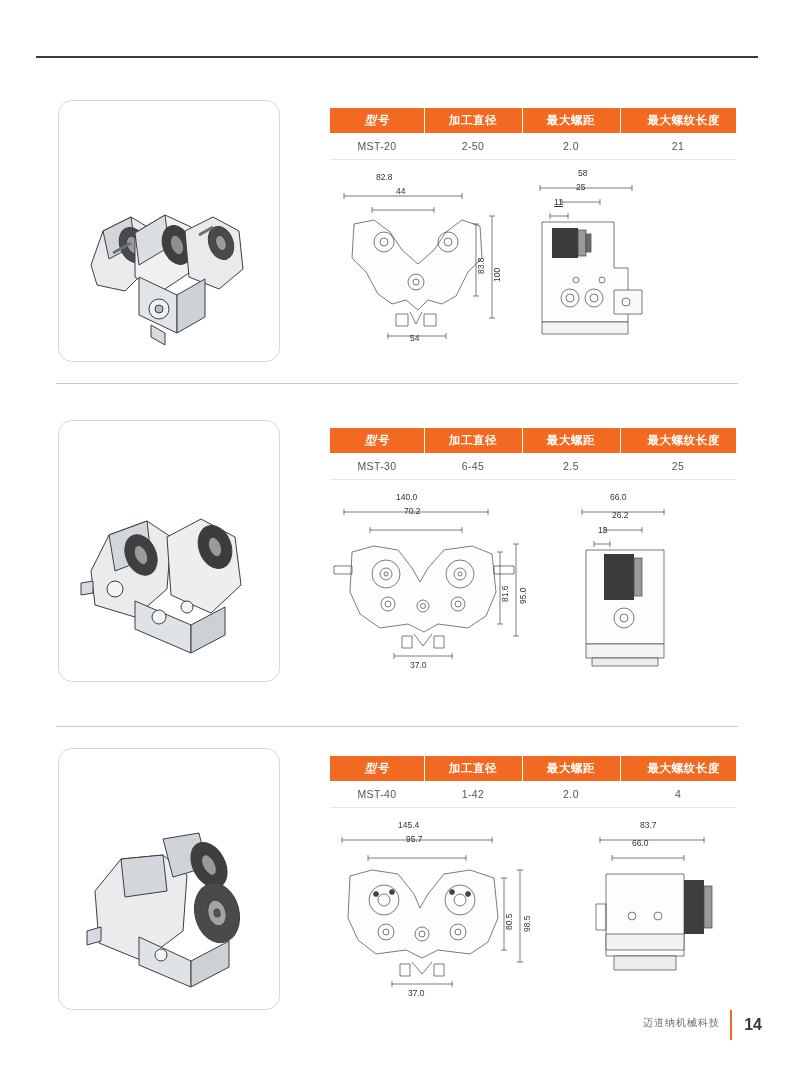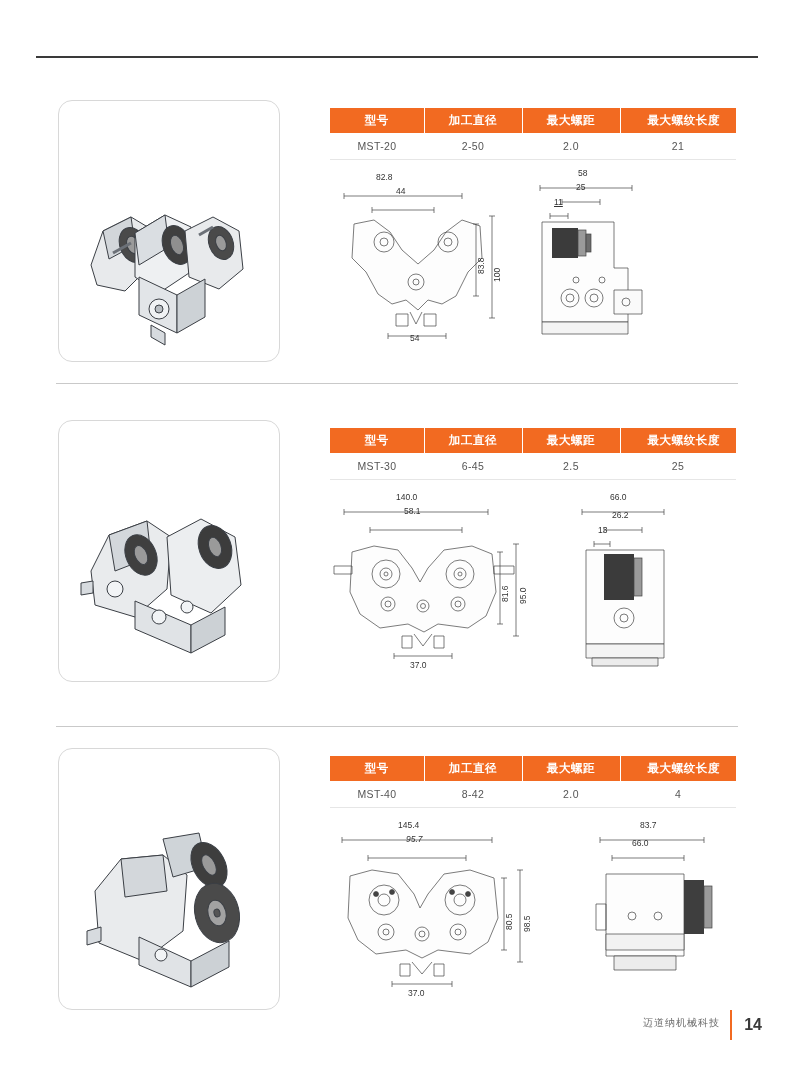--- a/index.html
+++ b/index.html
@@ -64,21 +64,21 @@
   }
   .spec-table th:last-child { border-right: none; }
   .spec-table td {
     font-size: 10.5px;
     color: #555;
     height: 26px;
     text-align: center;
     border-bottom: 1px solid #e6e6e6;
     letter-spacing: 0.4px;
   }
-  .col-a { width: 94px; }
+  .col-a { width: 94px; font-style: italic; }
   .col-b { width: 98px; }
   .col-c { width: 98px; }
   .col-d { width: 116px; padding-left: 12px; }
 
   .dwg {
     position: absolute;
   }
   .dim-label {
     position: absolute;
     font-size: 8.5px;
@@ -320,21 +320,21 @@
           <line x1="66" y1="160" x2="124" y2="160"></line>
           <path d="M66,157 L66,163 M124,157 L124,163"></path>
 
           <line x1="172" y1="56" x2="172" y2="128"></line>
           <path d="M169,56 L175,56 M169,128 L175,128"></path>
           <line x1="188" y1="48" x2="188" y2="140"></line>
           <path d="M185,48 L191,48 M185,140 L191,140"></path>
         </g>
       </svg>
       <div class="dim-label" style="left:68px; top:-4px;">140.0</div>
-      <div class="dim-label" style="left:76px; top:10px;">58.1</div>
+      <div class="dim-label" style="left:76px; top:10px;">70.2</div>
       <div class="dim-label vert" style="left:172px; top:106px; transform:rotate(-90deg);">81.6</div>
       <div class="dim-label vert" style="left:190px; top:108px; transform:rotate(-90deg);">95.0</div>
       <div class="dim-label" style="left:82px; top:164px;">37.0</div>
     </div>
 
     <div class="dwg" style="left:570px; top:496px; width:150px; height:186px;">
       <svg width="150" height="186" viewBox="0 0 150 186">
         <g stroke="#444" stroke-width="0.7" fill="none">
           <line x1="12" y1="16" x2="94" y2="16"></line>
           <path d="M12,13 L12,19 M94,13 L94,19"></path>
@@ -387,21 +387,21 @@
         <tr>
           <th class="col-a">型号</th>
           <th class="col-b">加工直径</th>
           <th class="col-c">最大螺距</th>
           <th class="col-d">最大螺纹长度</th>
         </tr>
       </thead>
       <tbody>
         <tr>
           <td>MST-40</td>
-          <td>8-42</td>
+          <td>1-42</td>
           <td>2.0</td>
           <td>4</td>
         </tr>
       </tbody>
     </table>
 
     <div class="dwg" style="left:328px; top:824px; width:210px; height:186px;">
       <svg width="210" height="186" viewBox="0 0 210 186">
         <g stroke="#444" stroke-width="0.7" fill="none">
           <line x1="14" y1="16" x2="164" y2="16"></line>
@@ -429,21 +429,21 @@
           <path d="M84,138 L94,150 L104,138"></path>
           <line x1="64" y1="160" x2="124" y2="160"></line>
           <path d="M64,157 L64,163 M124,157 L124,163"></path>
           <line x1="176" y1="54" x2="176" y2="126"></line>
           <path d="M173,54 L179,54 M173,126 L179,126"></path>
           <line x1="192" y1="46" x2="192" y2="138"></line>
           <path d="M189,46 L195,46 M189,138 L195,138"></path>
         </g>
       </svg>
       <div class="dim-label" style="left:70px; top:-4px;">145.4</div>
-      <div class="dim-label" style="left:78px; top:10px;font-style:italic;">95.7</div>
+      <div class="dim-label" style="left:78px; top:10px;">95.7</div>
       <div class="dim-label vert" style="left:176px; top:106px; transform:rotate(-90deg);">80.5</div>
       <div class="dim-label vert" style="left:194px; top:108px; transform:rotate(-90deg);">98.5</div>
       <div class="dim-label" style="left:80px; top:164px;">37.0</div>
     </div>
 
     <div class="dwg" style="left:588px; top:824px; width:150px; height:186px;">
       <svg width="150" height="186" viewBox="0 0 150 186">
         <g stroke="#444" stroke-width="0.7" fill="none">
           <line x1="12" y1="16" x2="116" y2="16"></line>
           <path d="M12,13 L12,19 M116,13 L116,19"></path>

